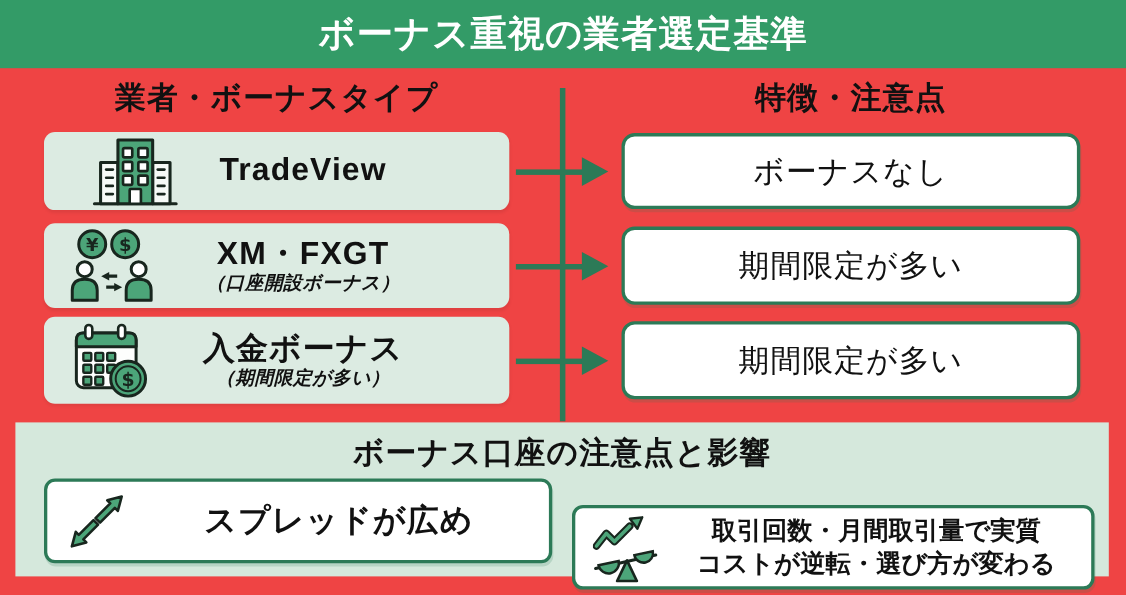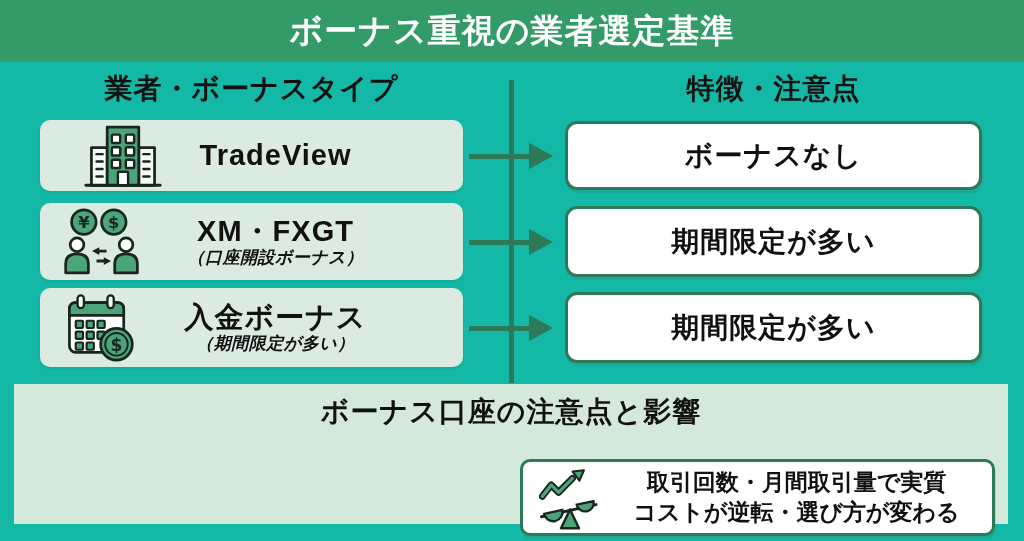--- a/index.html
+++ b/index.html
@@ -1,17 +1,17 @@
 <!DOCTYPE html>
 <html><head>
 <meta charset="utf-8">
 <style>
   html,body{margin:0;padding:0;background:#ffffff;}
   .canvas{
-    position:relative;width:1024px;height:541px;background:#14b8a6;overflow:hidden;
+    position:relative;width:1024px;height:541px;background:#ef4444;overflow:hidden;
     font-family:"Liberation Sans","DejaVu Sans",sans-serif;color:#111;
   }
   
   .titleband{position:absolute;left:0;top:0;width:1024px;height:62px;background:#339b67;
     display:flex;align-items:center;justify-content:center;}
   .titleband .t{color:#ffffff;font-size:33px;font-weight:bold;letter-spacing:1px;}
   
   .colhead{position:absolute;top:70px;height:38px;display:flex;align-items:center;justify-content:center;
     font-size:28px;font-weight:bold;letter-spacing:1px;}
   .colhead.left{left:40px;width:423px;}
@@ -27,21 +27,21 @@
   .lbox{position:absolute;left:40px;width:423px;background:#dcebe2;border-radius:10px;
     display:flex;align-items:center;box-shadow:0 2px 3px rgba(0,0,0,0.07);}
   .lb1{top:120px;height:71px;} .lb2{top:203px;height:77px;} .lb3{top:288px;height:79px;}
   .lbox .icon{position:absolute;top:50%;transform:translateY(-50%);line-height:0;}
   .lb1 .icon{left:44px;} .lb2 .icon{left:22px;} .lb3 .icon{left:24px;}
   .lbox .label{width:100%;text-align:center;line-height:1.16;padding-left:48px;}
   .lbox .main{font-size:29px;font-weight:bold;letter-spacing:1px;}
   .lbox .sub{font-size:17px;font-weight:bold;letter-spacing:0.5px;font-style:italic;}
   
   .rbox{position:absolute;left:565px;width:417px;background:#ffffff;border:3.5px solid #2c7a57;border-radius:12px;
-    display:flex;align-items:center;justify-content:center;font-size:28px;font-weight:bold;letter-spacing:1px;
+    display:flex;align-items:center;justify-content:center;font-size:28px;font-weight:normal;letter-spacing:1px;
     box-sizing:border-box;box-shadow:1px 3px 0 rgba(44,122,87,0.18);}
   .rb1{top:121px;height:69px;} .rb2{top:206px;height:71px;} .rb3{top:292px;height:71px;}
   
   .panel{position:absolute;left:14px;top:384px;width:994px;height:140px;background:#d5e8dc;border-radius:0;}
   .panel-title{position:absolute;top:9px;left:0;width:100%;text-align:center;font-size:28px;font-weight:bold;letter-spacing:1px;}
   .pbox{position:absolute;top:51px;height:77px;background:#ffffff;border:3.5px solid #2c7a57;border-radius:10px;
     box-sizing:border-box;display:flex;align-items:center;box-shadow:1px 3px 0 rgba(44,122,87,0.18);}
   .pbox.pleft{left:26px;width:462px;}
   .pbox.pright{left:506px;width:475px;margin-top:24px;}
   .pbox .picon{flex:0 0 auto;margin-left:16px;line-height:0;}
@@ -166,20 +166,31 @@
   <div class="rbox rb2">
     <span>期間限定が多い</span>
   </div>
   <div class="rbox rb3">
     <span>期間限定が多い</span>
   </div>
 
   <div class="panel">
     <div class="panel-title">ボーナス口座の注意点と影響</div>
 
+    <div class="pbox pleft">
+      <span class="picon">
+        <svg viewBox="0 0 64 64" width="58" height="58" aria-hidden="true">
+          <polygon points="57,7 53.1,21.5 50.1,18.5 35.3,33.3 30.7,28.7 45.5,13.9 42.5,10.9" fill="#4ca579" stroke="#18261e" stroke-width="2.6" stroke-linejoin="round"></polygon>
+          <polygon points="7,57 10.9,42.5 13.9,45.5 28.7,30.7 33.3,35.3 18.5,50.1 21.5,53.1" fill="#4ca579" stroke="#18261e" stroke-width="2.6" stroke-linejoin="round"></polygon>
+        </svg>
+      </span>
+      <div class="ptext">
+        <span>スプレッドが広め</span>
+      </div>
+    </div>
 
     <div class="pbox pright">
       <span class="picon">
         <svg viewBox="0 0 76 80" width="62" height="66" aria-hidden="true">
           <polyline points="4,38 15,24 24,33 41,16" fill="none" stroke="#18261e" stroke-width="8.5" stroke-linejoin="round" stroke-linecap="round"></polyline>
           <polyline points="4,38 15,24 24,33 41,16" fill="none" stroke="#4ca579" stroke-width="4" stroke-linejoin="round" stroke-linecap="round"></polyline>
           <polygon points="55,6 49.6,18.8 41.2,7.6" fill="#4ca579" stroke="#18261e" stroke-width="2.6" stroke-linejoin="round"></polygon>
           <line x1="3" y1="63" x2="70" y2="48" stroke="#18261e" stroke-width="3.5" stroke-linecap="round"></line>
           <path d="M6 57 A11.5 11.5 0 0 0 29 57 Z" fill="#4ca579" stroke="#18261e" stroke-width="2.8" transform="rotate(-12 17.5 57)"></path>
           <path d="M46 46 A10.5 10.5 0 0 0 67 46 Z" fill="#4ca579" stroke="#18261e" stroke-width="2.8" transform="rotate(-12 56.5 46)"></path>

